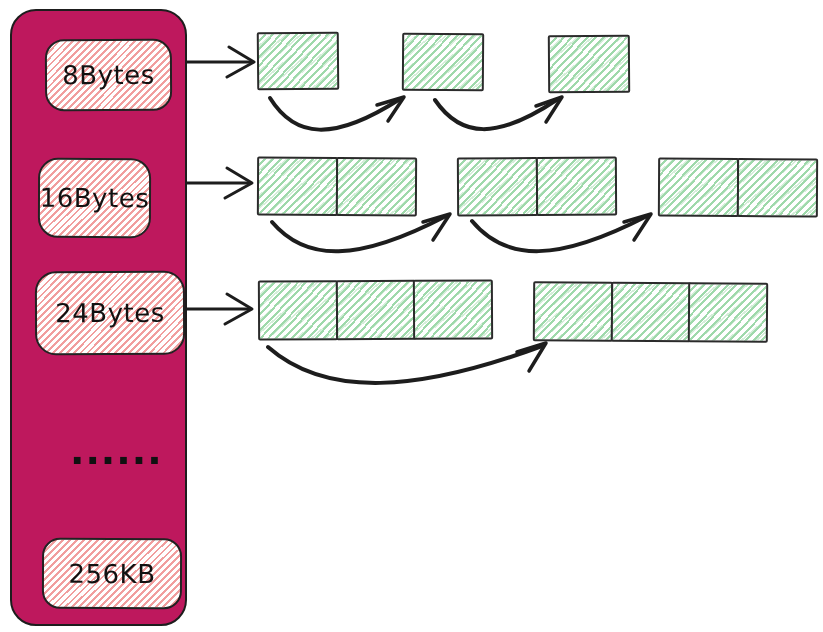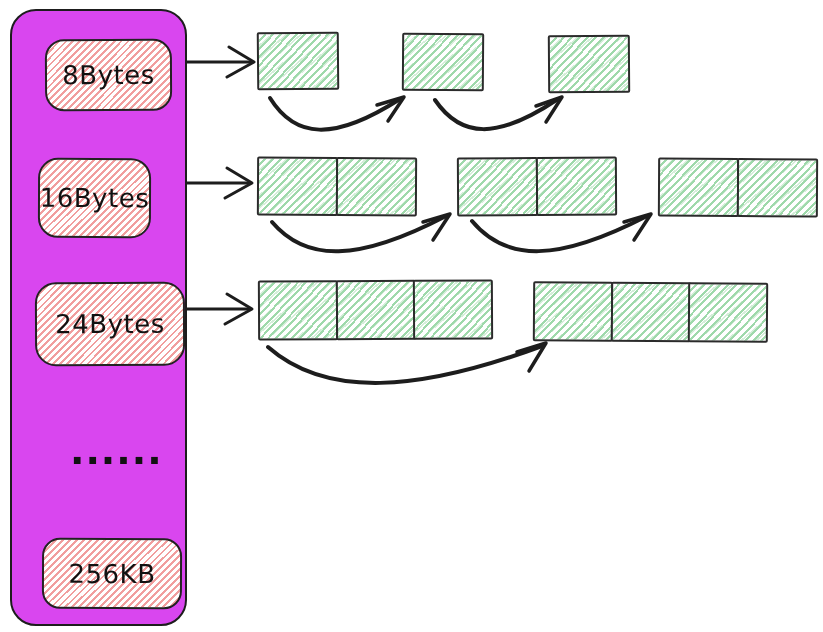--- a/index.html
+++ b/index.html
@@ -4,34 +4,34 @@
 <style>
   html,body{margin:0;padding:0;background:#fff;}
   .canvas{
     position:relative;width:823px;height:632px;background:var(--bg,#fff);
     font-family:"DejaVu Sans",sans-serif;color:#161616;overflow:hidden;
     --stroke:#1d1d1d;--pink:#f19e9e;--green:#9fd9ab;
   }
   
   .panel{
     position:absolute;left:10px;top:9px;width:173px;height:613px;
-    border:2.5px solid var(--stroke);border-radius:26px;background:#d946ef;
+    border:2.5px solid var(--stroke);border-radius:26px;background:#be185d;
   }
   
   .size-box{
     position:absolute;display:flex;align-items:center;justify-content:center;
     border:2.2px solid #222;box-sizing:border-box;
     background:
       repeating-linear-gradient(135deg, rgba(255,255,255,0) 0 2.9px, var(--pink) 2.9px 4.9px);
     background-color:#fff;
     font-size:26px;letter-spacing:.5px;color:#111;
   }
   .sc0{left:33px;top:28px;width:127px;height:72px;border-radius:19px;transform:rotate(-.3deg);}
   .sc1{left:26px;top:147px;width:113px;height:80px;border-radius:20px;transform:rotate(.2deg);}
-  .sc2{left:23px;top:271px;width:150px;height:84px;border-radius:21px;transform:rotate(-.2deg);}
+  .sc2{left:23px;top:260px;width:150px;height:84px;border-radius:21px;transform:rotate(-.2deg);}
   .sc4{left:30px;top:527px;width:140px;height:71px;border-radius:18px;transform:rotate(.2deg);}
   .ellipsis{
     position:absolute;left:58px;top:421px;width:86px;text-align:center;
     font-size:38px;font-weight:700;letter-spacing:1px;line-height:1;color:#111;
   }
   
   .chunk{position:absolute;display:flex;}
   .block{
     width:80px;height:58px;box-sizing:border-box;border:2.4px solid #2b2b2b;border-radius:2px;
     background:

